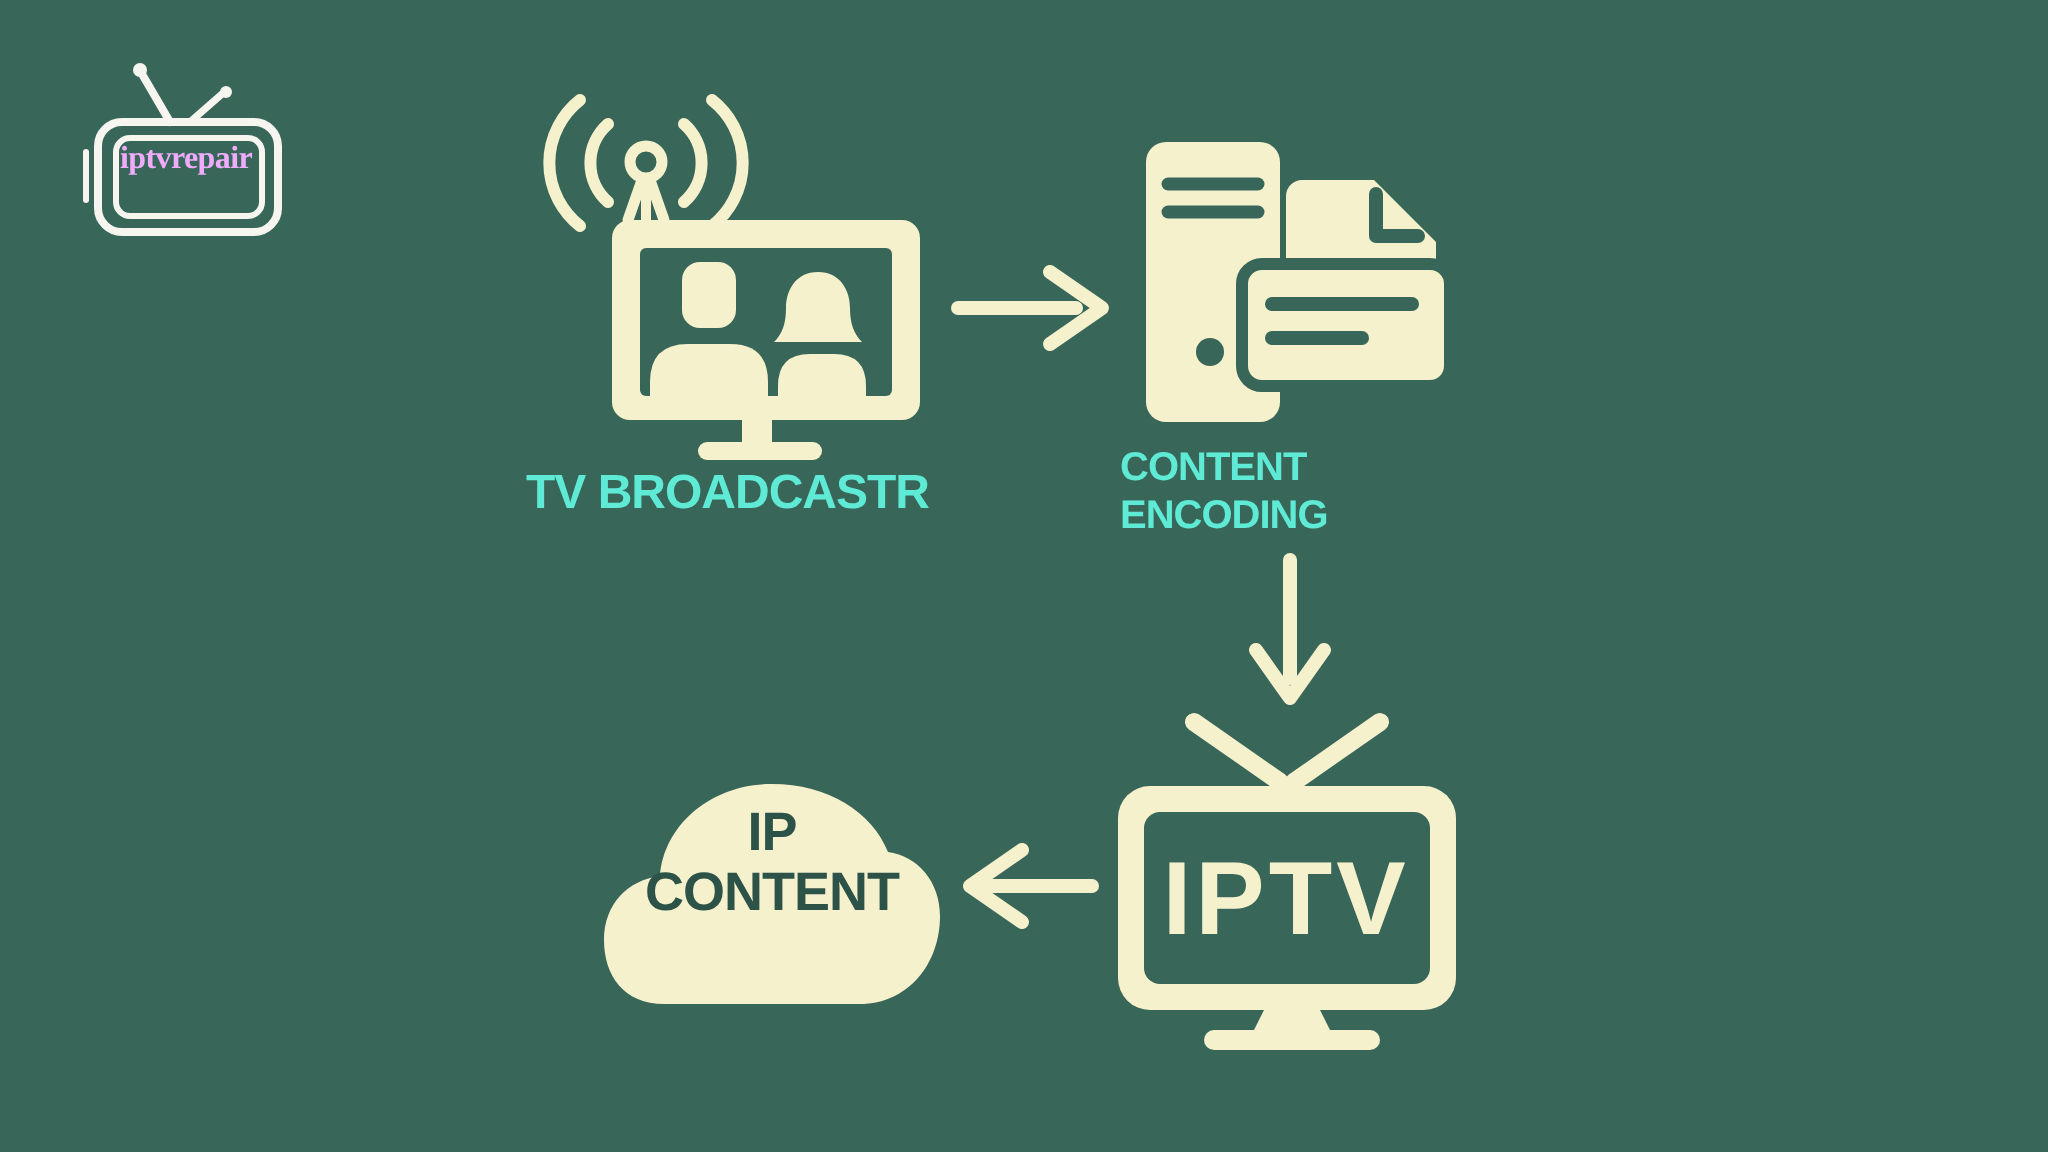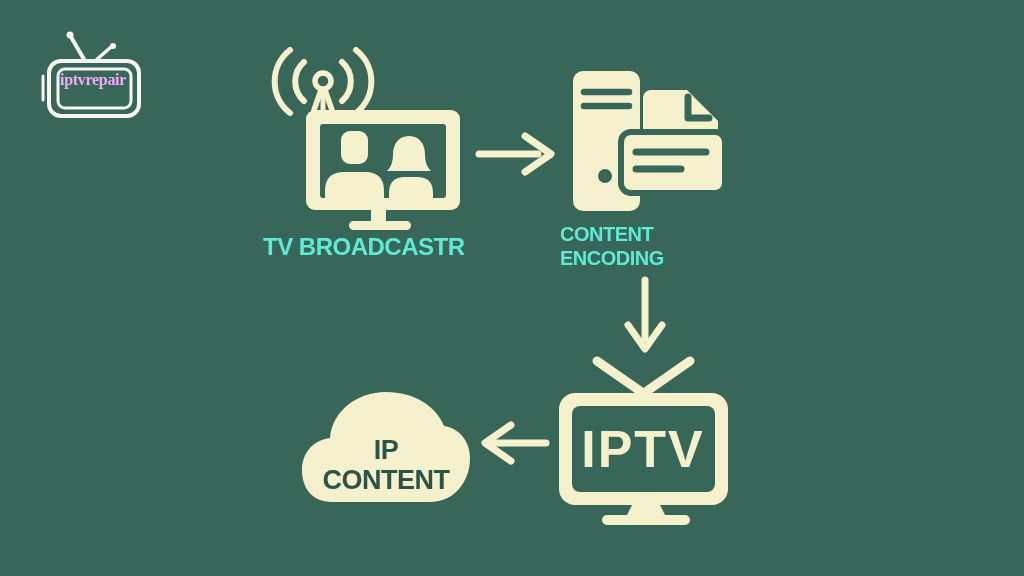--- a/index.html
+++ b/index.html
@@ -21,21 +21,21 @@
   .label-broadcaster{
     left:263px;top:234px;width:240px;
     font-size:24px;line-height:26px;
   }
   .label-encoding{
     left:560px;top:222px;width:180px;
     font-size:20px;line-height:24px;
   }
   .cloud-label{
     position:absolute;
-    left:316px;top:435px;width:140px;
+    left:316px;top:401px;width:140px;
     color:#2D5349;
     font-weight:700;
     font-size:27px;line-height:30px;
     text-align:center;
     letter-spacing:-0.5px;
   }
   .logo-text{
     position:absolute;
     left:60px;top:67px;
     color:#f0abfc;

